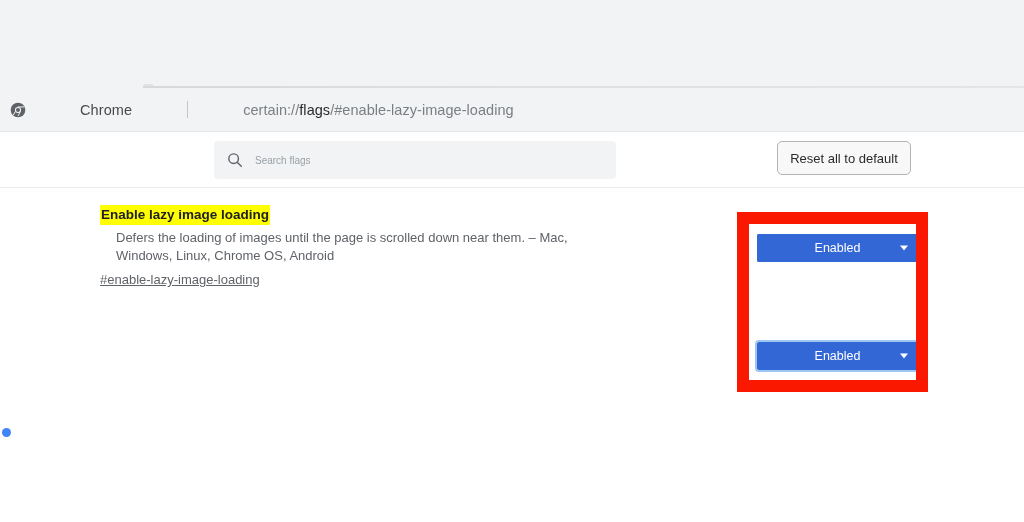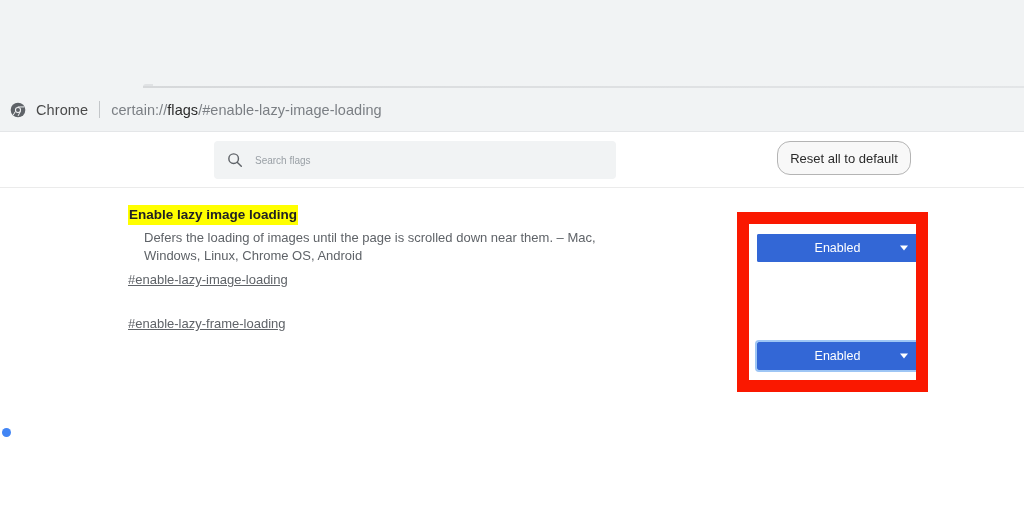--- a/index.html
+++ b/index.html
@@ -47,20 +47,21 @@
   .urlbar {
     position: absolute;
     left: 0; top: 88px;
     width: 1024px; height: 44px;
     background: #f1f3f4;
     border-bottom: 1px solid #e4e6e8;
     box-sizing: border-box;
     display: flex;
     align-items: center;
     padding-left: 10px;
+    gap: 44px;
   }
   .chrome-logo {
     width: 16px; height: 16px;
     flex: 0 0 16px;
     display: block;
   }
   .urlbar-appname {
     margin-left: 10px;
     font-size: 14.5px;
     color: #4a4a4a;
@@ -125,38 +126,38 @@
   .search-input::placeholder { color: #9aa0a6; }
 
   .reset-btn {
     position: absolute;
     left: 777px;
     top: 9px;
     width: 134px;
     height: 34px;
     background: #f8f8f8;
     border: 1px solid #b4b4b4;
-    border-radius: 13px;
+    border-radius: 5px;
     font-family: "Liberation Sans", sans-serif;
     font-size: 13px;
     color: #2b2b2b;
     cursor: pointer;
     box-sizing: border-box;
     padding: 0;
   }
 
   
   .flag-list {
     position: relative;
     padding-top: 17px;
   }
   .flag-row {
     position: relative;
     display: flex;
-    padding-left: 108px;
+    padding-left: 80px;
     margin-bottom: 26px;
   }
   .flag-bullet {
     position: absolute;
     left: 195px;
     top: 6px;
     width: 9px; height: 9px;
     border-radius: 50%;
     background: #4285f4;
   }
@@ -277,21 +278,20 @@
       <div class="flag-text">
         <div><span class="flag-title hl">Enable lazy image loading</span></div>
         <p class="flag-desc">Defers the loading of images until the page is scrolled down near them. – Mac, Windows, Linux, Chrome OS, Android</p>
         <a class="flag-perm" href="#">#enable-lazy-image-loading</a>
       </div>
     </div>
 
     <div class="flag-row">
 
       <div class="flag-text">
-        <a class="flag-perm" href="#">#enable-lazy-frame-loading</a>
       </div>
     </div>
 
   </div>
 </div>
 
 <div class="flag-select select-1" style="position:absolute;">
   <div class="flag-select">
     <span>Enabled</span>
     <span class="caret"></span>

